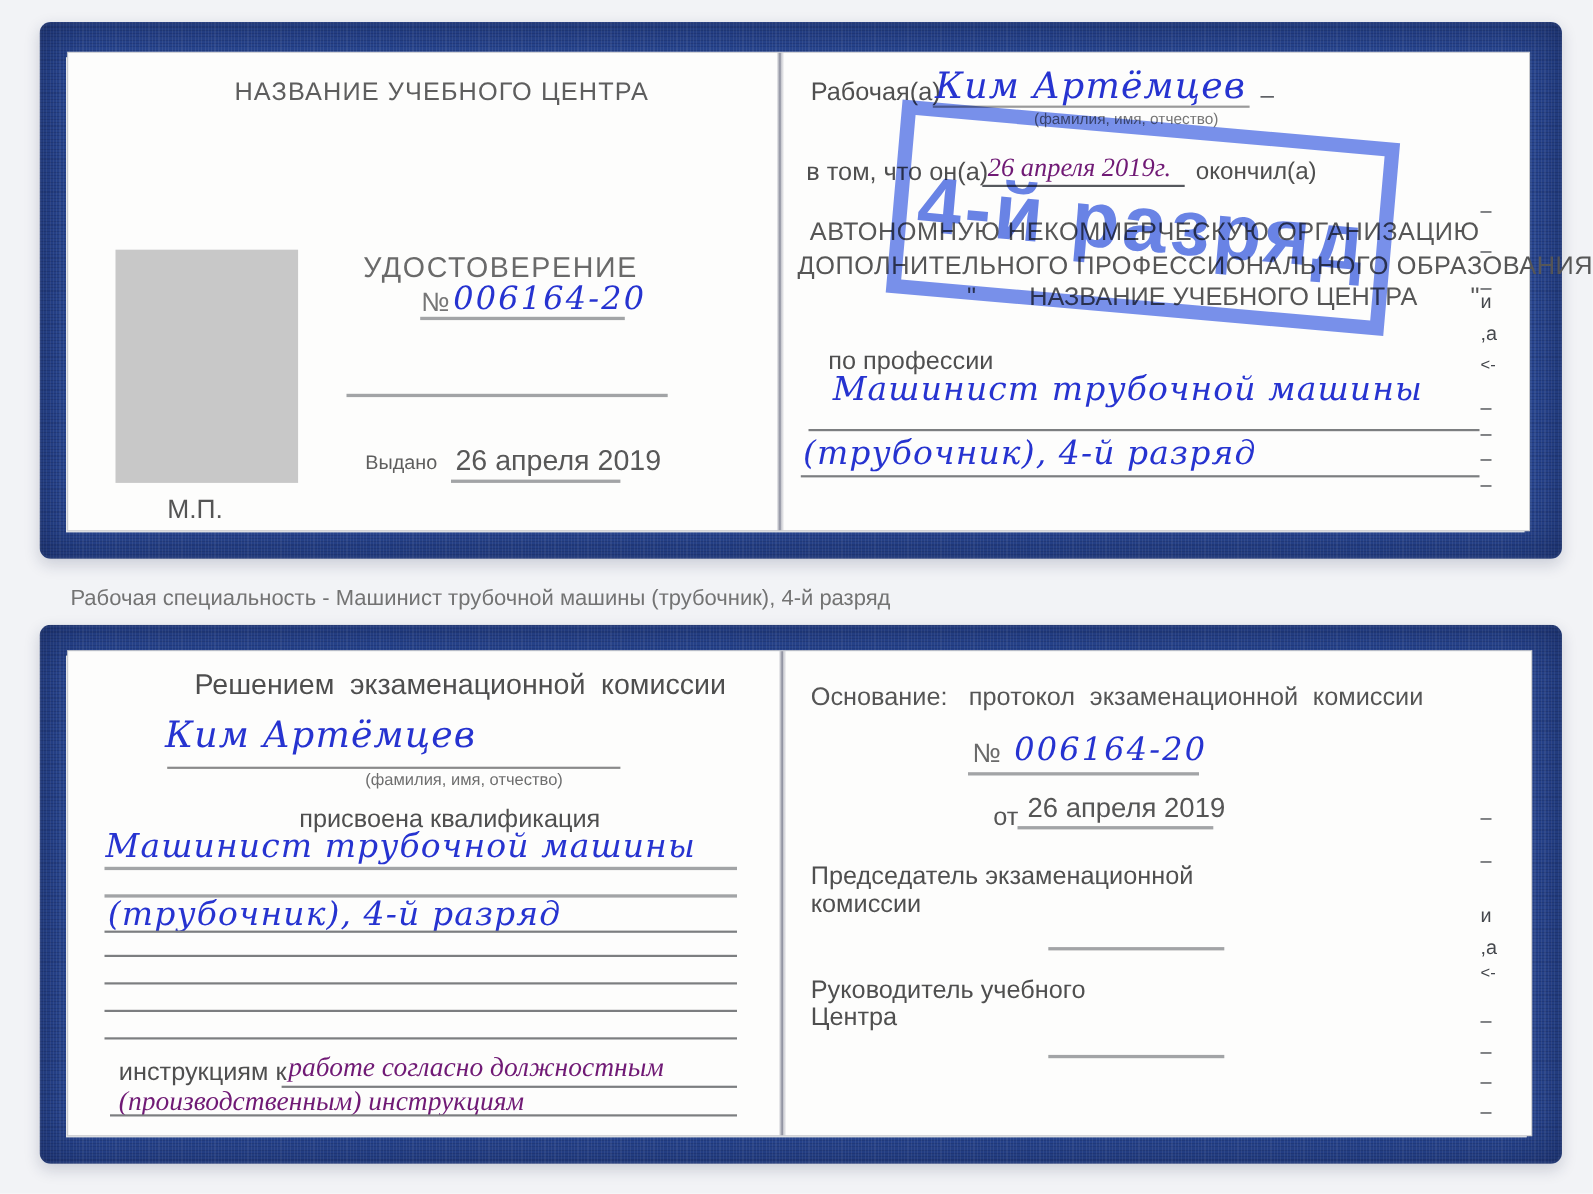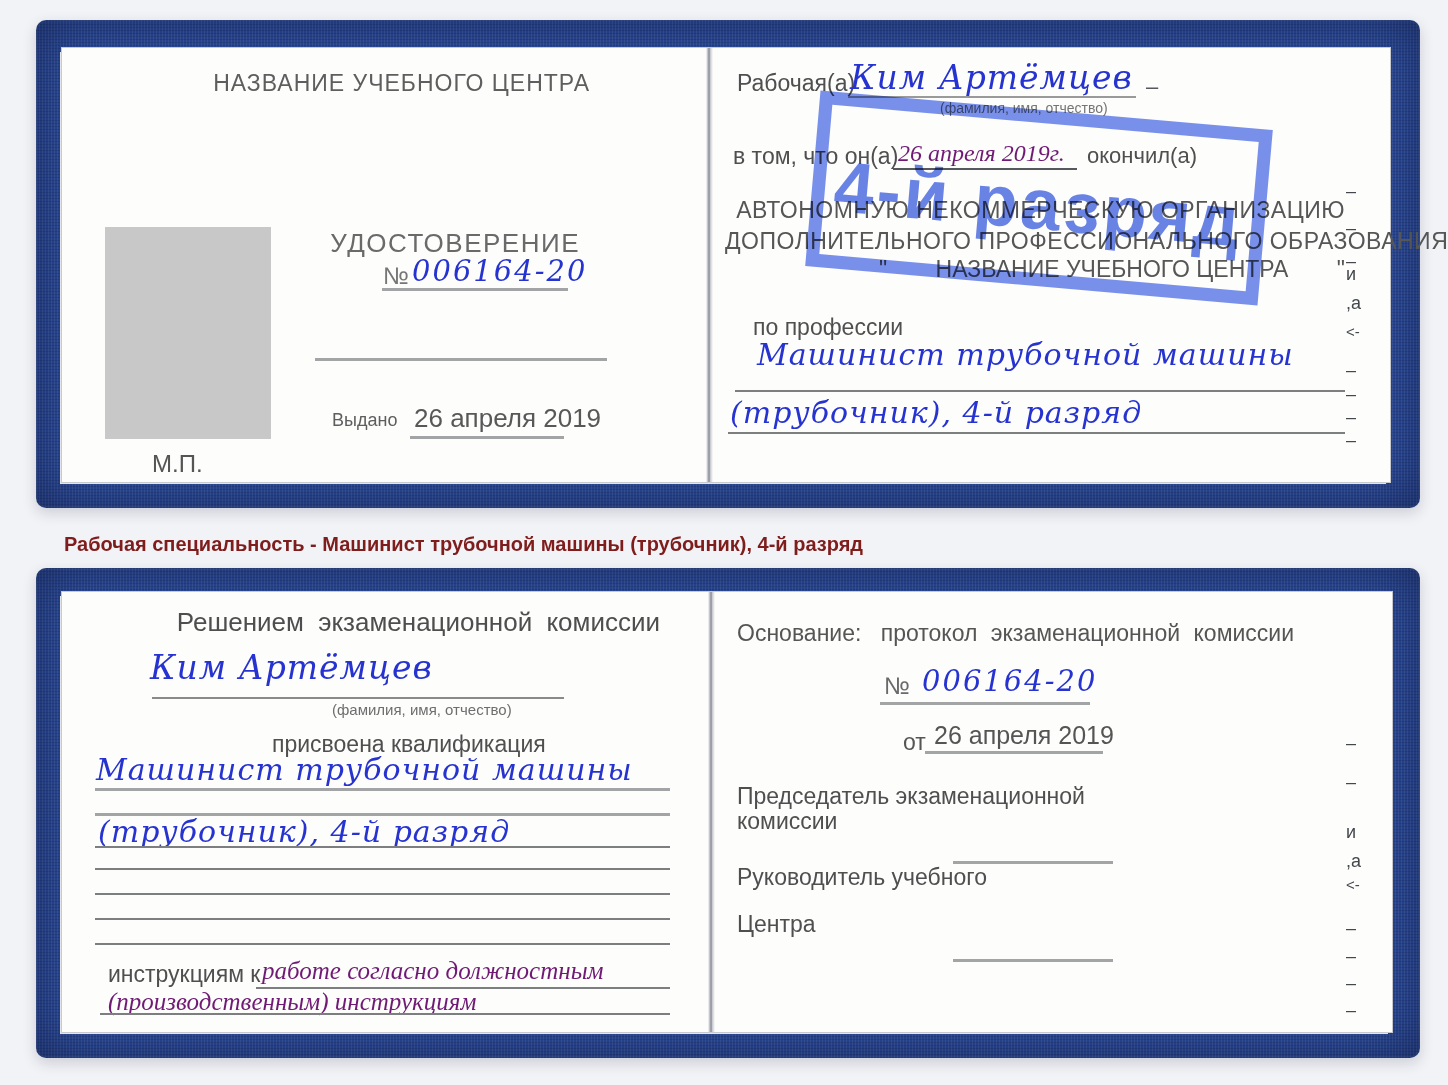--- a/index.html
+++ b/index.html
@@ -44,21 +44,21 @@
     transform:rotate(5deg);
     display:flex;align-items:center;justify-content:center;
     mix-blend-mode:multiply;
     z-index:5;
   }
   .stamp span{
     font-size:72px;font-weight:bold;letter-spacing:3px;white-space:nowrap;
     color:rgba(80,110,228,.85);
     transform:translateY(6px);
   }
-  .caption-bar{position:absolute;left:64px;top:533px;font-size:20px;font-weight:700;color:#7f1d1d;white-space:nowrap;}
+  .caption-bar{position:absolute;left:64px;top:533px;font-size:20px;font-weight:400;color:#737373;white-space:nowrap;}
   .q{display:inline-block;}
 </style>
 </head>
 <body>
 
 <div class="cover" style="left:36px;top:20px;width:1384px;height:488px;">
   <div class="pages" style="left:26px;top:28px;width:1328px;height:434px;">
     <div class="fold" style="left:644px;"></div>
   </div>
 </div>
@@ -149,21 +149,21 @@
 </div>
 <div class="t" style="left:884px;top:672px;font-size:24px;color:#6a6a6a;">№</div>
 <div class="hw" style="left:922px;top:664px;font-size:29px;letter-spacing:2px;">006164-20</div>
 <div class="ln" style="left:880px;top:702px;width:210px;"></div>
 <div class="t" style="left:903px;top:729px;font-size:23px;color:#555;">от</div>
 <div class="t" style="left:934px;top:721px;font-size:25px;color:#555;">26 апреля 2019</div>
 <div class="ln" style="left:925px;top:751px;width:178px;"></div>
 <div class="t" style="left:737px;top:783px;font-size:23px;">Председатель экзаменационной</div>
 <div class="t" style="left:737px;top:808px;font-size:23px;">комиссии</div>
 <div class="ln" style="left:953px;top:861px;width:160px;"></div>
-<div class="t" style="left:737px;top:864px;font-size:23px;">Руководитель учебного</div>
+<div class="t" style="left:737px;top:886px;font-size:23px;">Руководитель учебного</div>
 <div class="t" style="left:737px;top:911px;font-size:23px;">Центра</div>
 <div class="ln" style="left:953px;top:959px;width:160px;"></div>
 
 <div class="mark" style="top:733px;">–</div>
 <div class="mark" style="top:772px;">–</div>
 <div class="mark" style="top:822px;">и</div>
 <div class="mark" style="top:851px;">,а</div>
 <div class="mark" style="top:876px;font-size:15px;">&lt;-</div>
 <div class="mark" style="top:918px;">–</div>
 <div class="mark" style="top:946px;">–</div>

